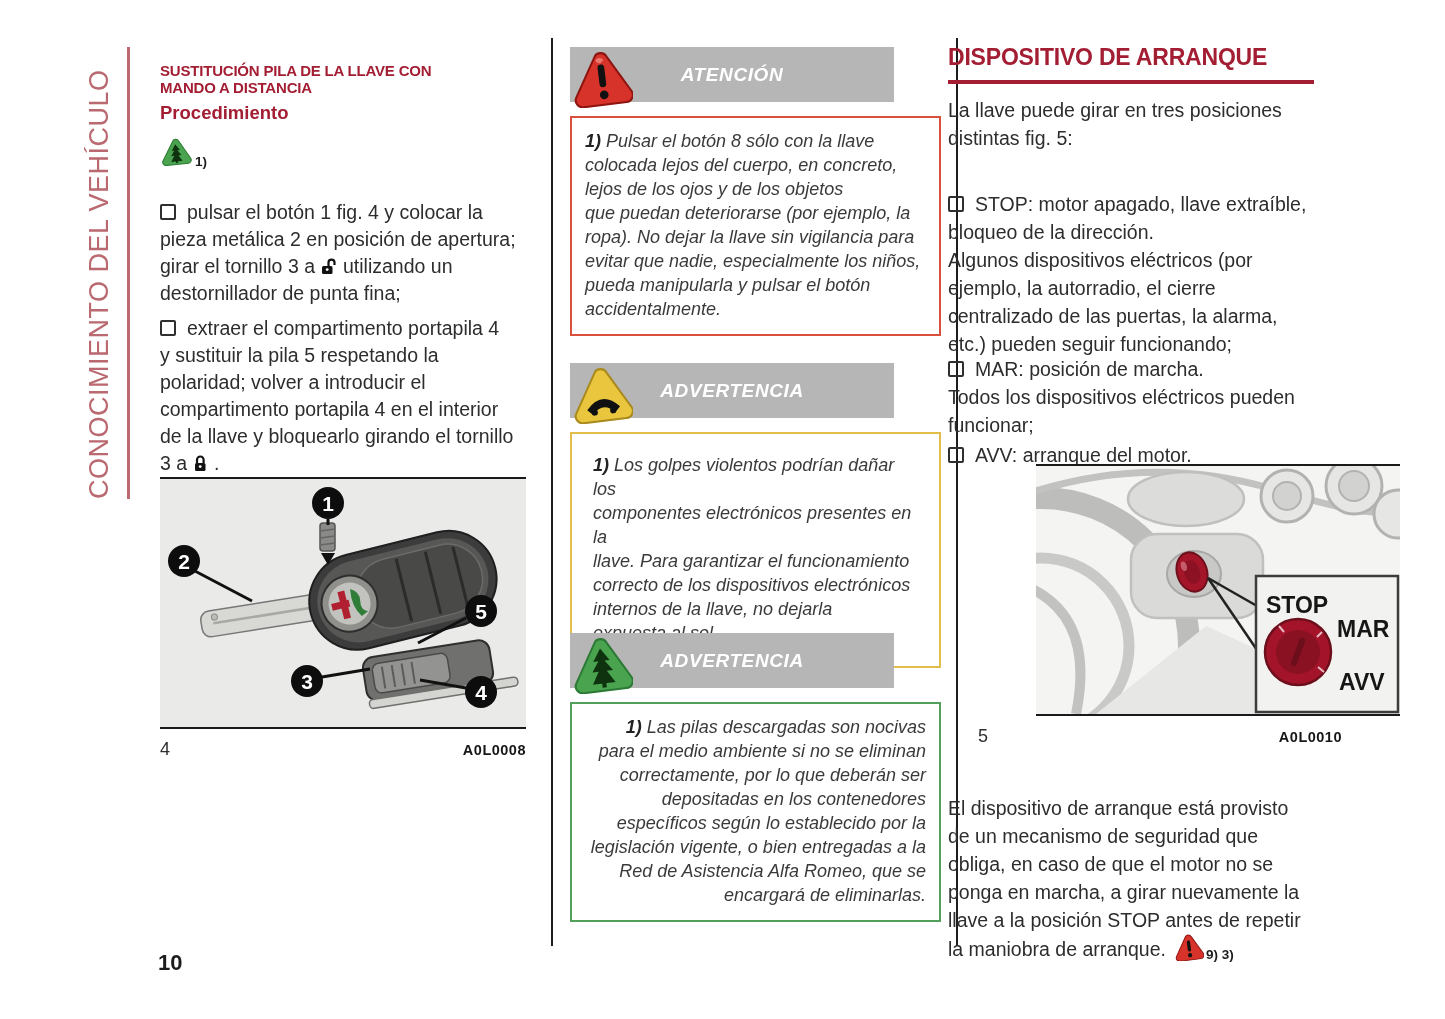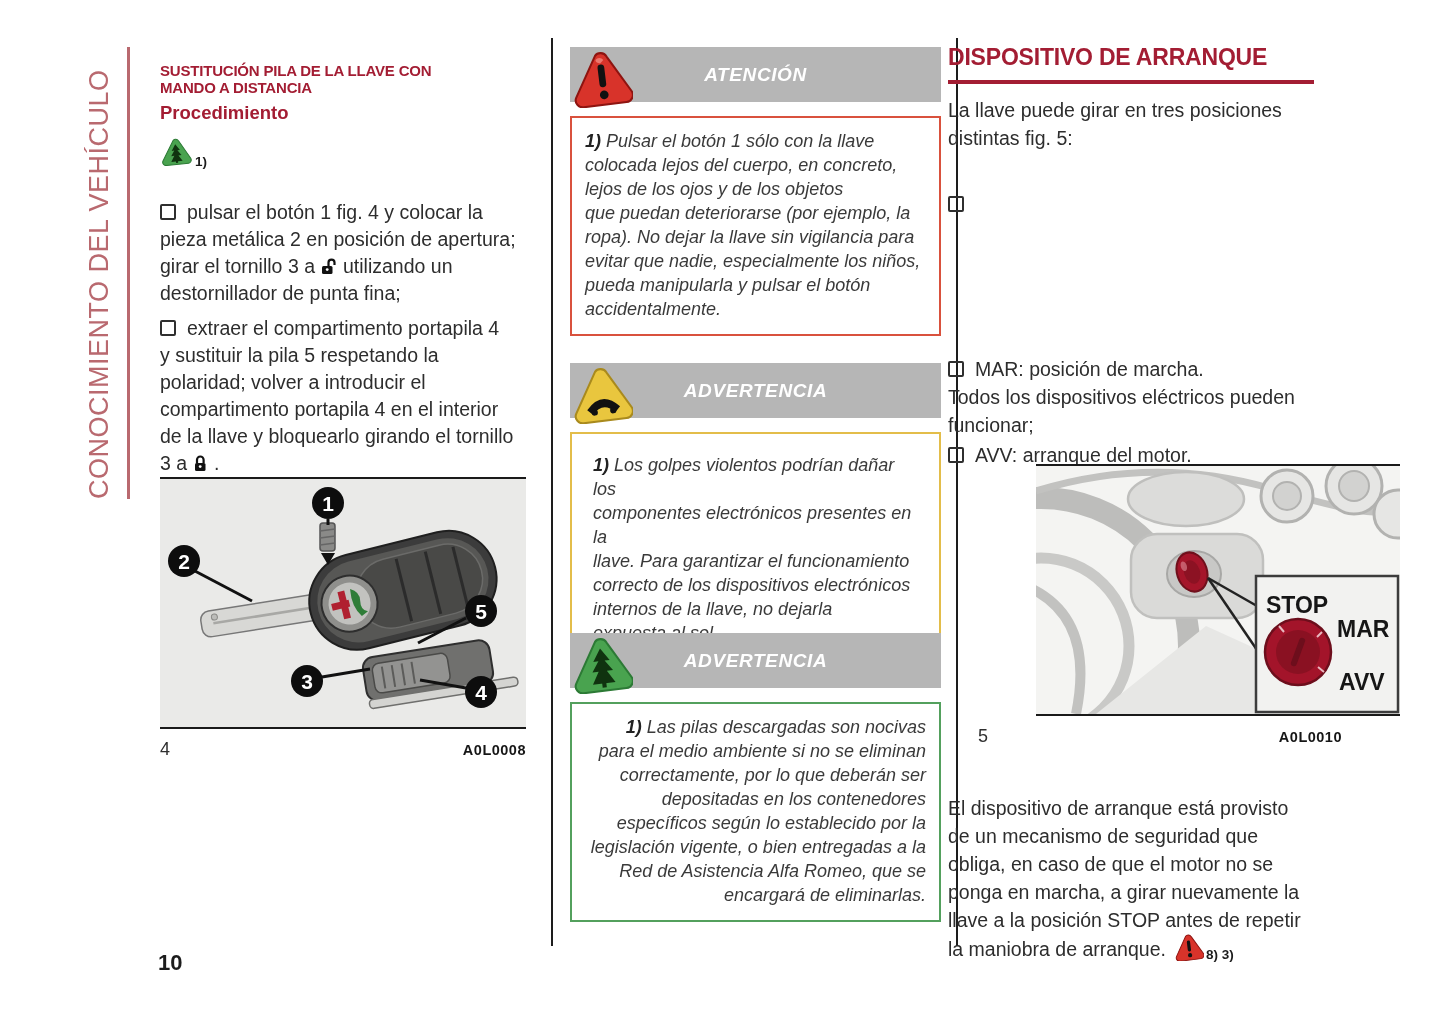--- a/index.html
+++ b/index.html
@@ -30,21 +30,21 @@
   .figwrap svg{display:block;}
   .caption{display:flex;justify-content:space-between;align-items:baseline;margin-top:6px;}
   .fig-num{font-size:18px;color:#2f2f2f;}
   .fig-code{font-size:14.5px;font-weight:bold;letter-spacing:0.5px;color:#161616;}
   .pagenum{font-size:22px;font-weight:bold;color:#1c1c1c;}
 
   
   .vdiv{width:2px;background:#1d1d1d;top:38px;height:908px;}
 
   
-  .warn-header{width:371px;height:55px;background:#b6b6b6;display:flex;align-items:center;
+  .warn-header{width:324px;height:55px;background:#b6b6b6;display:flex;align-items:center;
     justify-content:center;}
   .warn-header .hdr-label{color:#ffffff;font-weight:bold;font-style:italic;font-size:19px;
     letter-spacing:0.6px;}
   .warn-icon{position:absolute;left:1px;top:3px;}
   .warn-box{width:371px;border-width:2px;border-style:solid;padding:12px 13px;box-sizing:border-box;
     font-style:italic;font-size:18px;line-height:1.33;color:#3a3a3a;}
   .warn-box .ref{font-weight:bold;margin-right:5px;color:#222;}
   .b-red{border-color:#d9513d;}
   .b-yellow{border-color:#e3bd4a;}
   .b-green{border-color:#53a05d;text-align:right;}
@@ -198,21 +198,21 @@
       <g transform="rotate(-7 30 27)">
         <path d="M26 4 C29 0.5 35 1.5 37 6 L57 42 C59.5 46.5 56 52 51 52 L9 52 C4 52 0.5 46.5 3 42 Z" fill="#d8332a" stroke="#8e1410" stroke-width="2"></path>
         <path d="M26 8 C28 5.5 32 6 33.5 9 L30 12 C27 11 25.5 10 26 8 Z" fill="#f08a80" opacity="0.8"></path>
         <rect x="27" y="13" width="6.5" height="22" rx="3.2" fill="#111"></rect>
         <circle cx="30.3" cy="42.5" r="4.2" fill="#111"></circle>
       </g>
     </svg>
     <span class="hdr-label">ATENCIÓN</span>
   </div>
   <div class="abs warn-box b-red" style="left:570px;top:116px;min-height:197px;">
-    <p class="preline" style="margin:0;"><span class="ref">1)</span><span>Pulsar el botón 1 sólo con la llave
+    <p class="preline" style="margin:0;"><span class="ref">1)</span><span>Pulsar el botón 8 sólo con la llave
 colocada lejos del cuerpo, en concreto,
 lejos de los ojos y de los objetos
 que puedan deteriorarse (por ejemplo, la
 ropa). No dejar la llave sin vigilancia para
 evitar que nadie, especialmente los niños,
 pueda manipularla y pulsar el botón
 accidentalmente.</span></p>
   </div>
 
   <div class="abs warn-header" style="left:570px;top:363px;">
@@ -258,21 +258,26 @@
 
   <div class="abs c3" style="top:44px;">
     <h1 class="big-title">DISPOSITIVO DE ARRANQUE</h1>
     <div class="title-rule"></div>
   </div>
 
   <p class="abs c3 body preline" style="top:96px;">La llave puede girar en tres posiciones
 distintas fig. 5:</p>
 
   <p class="abs c3 body preline" style="top:162px;">
-    <span class="sq"></span>
+    <span class="sq"></span><span>STOP: motor apagado, llave extraíble,
+bloqueo de la dirección.
+Algunos dispositivos eléctricos (por
+ejemplo, la autorradio, el cierre
+centralizado de las puertas, la alarma,
+etc.) pueden seguir funcionando;</span>
   </p>
   <p class="abs c3 body preline" style="top:413px;">
     <span class="sq"></span><span>AVV: arranque del motor.</span>
   </p>
   <p class="abs c3 body preline" style="top:327px;">
     <span class="sq"></span><span>MAR: posición de marcha.
 Todos los dispositivos eléctricos pueden
 funcionar;</span>
   </p>
 
@@ -327,16 +332,16 @@
 de un mecanismo de seguridad que
 obliga, en caso de que el motor no se
 ponga en marcha, a girar nuevamente la
 llave a la posición STOP antes de repetir
 la maniobra de arranque.</span><svg class="inline-warn" width="30" height="27" viewBox="0 0 60 54">
         <g transform="rotate(-7 30 27)">
           <path d="M26 4 C29 0.5 35 1.5 37 6 L57 42 C59.5 46.5 56 52 51 52 L9 52 C4 52 0.5 46.5 3 42 Z" fill="#d8332a" stroke="#8e1410" stroke-width="2"></path>
           <rect x="27" y="13" width="6.5" height="22" rx="3.2" fill="#111"></rect>
           <circle cx="30.3" cy="42.5" r="4.2" fill="#111"></circle>
         </g>
-      </svg><span class="refs">8) 3)</span>
+      </svg><span class="refs">9) 3)</span>
   </p>
 
 </div>
 
 </body></html>

